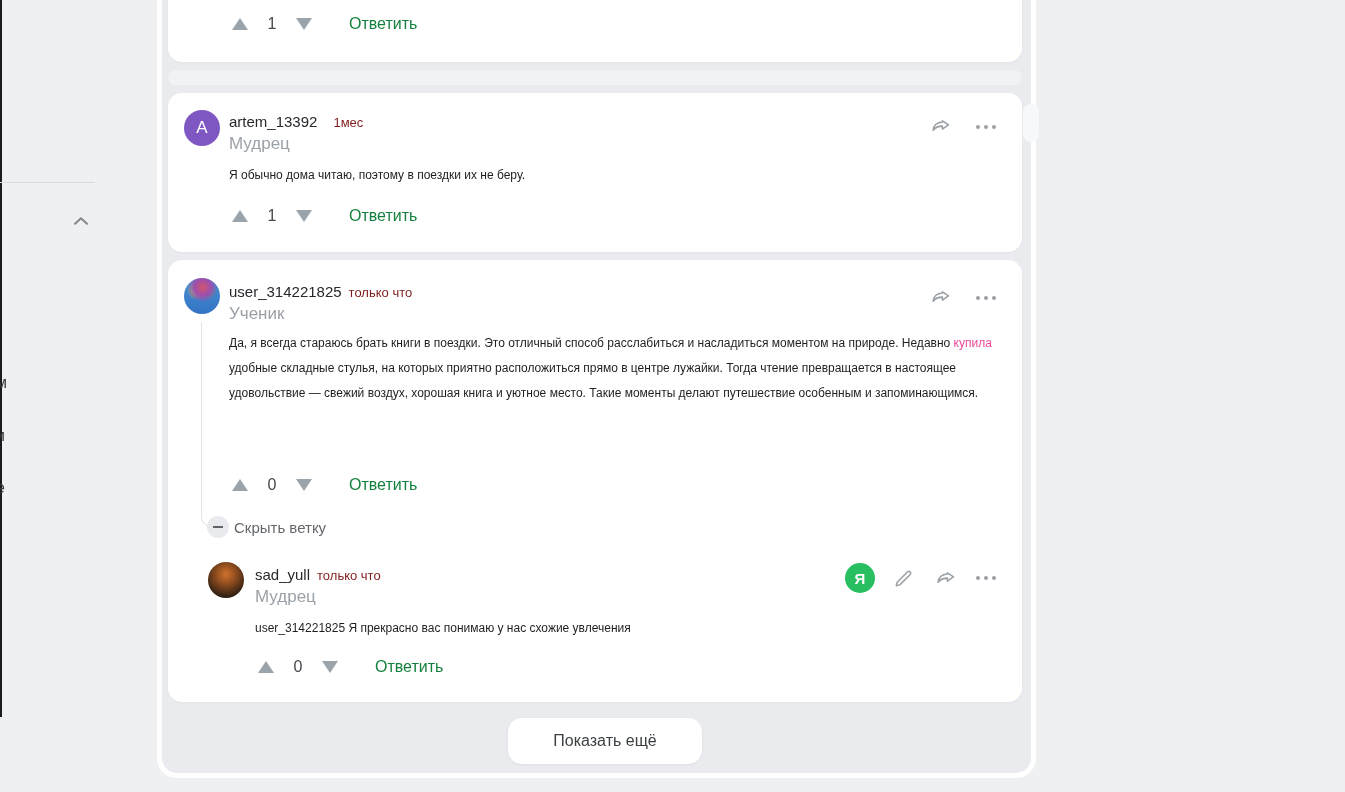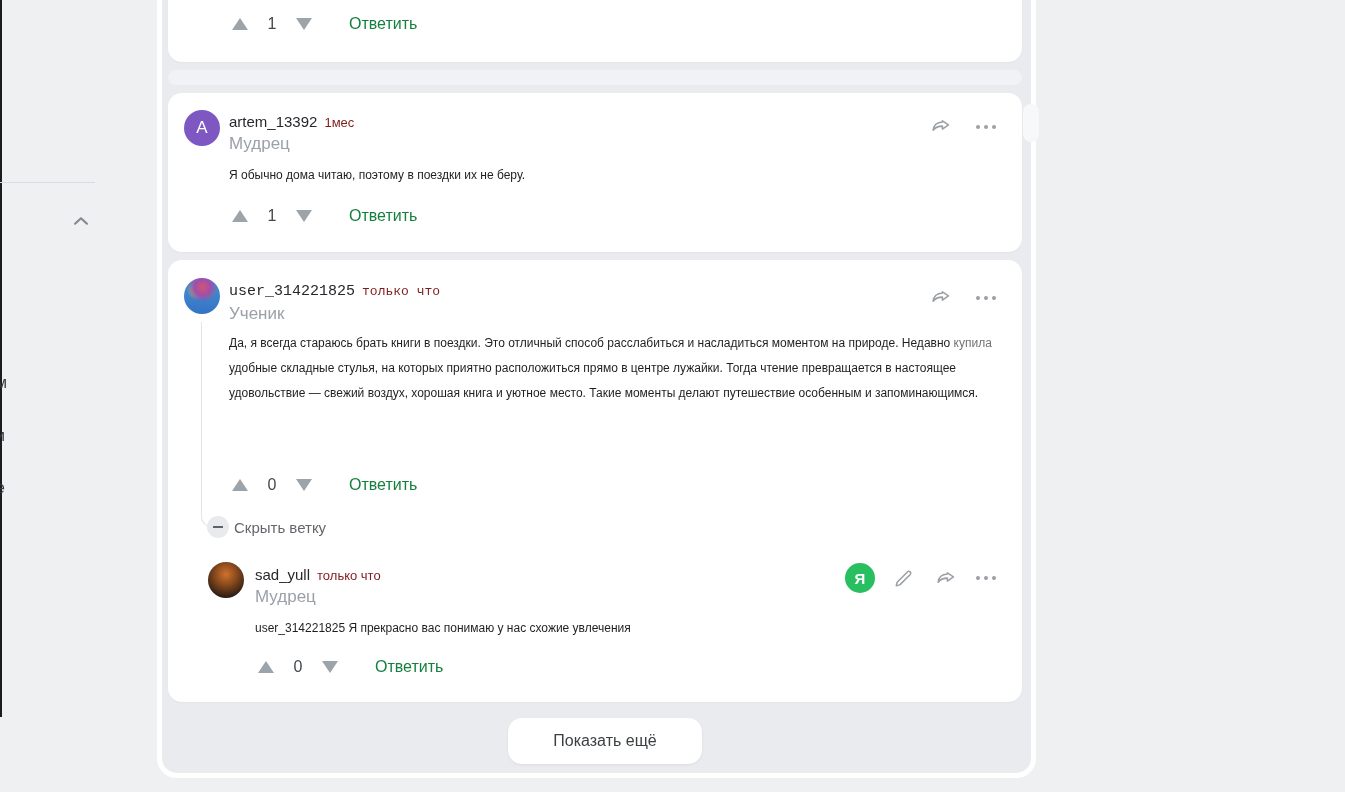--- a/index.html
+++ b/index.html
@@ -67,21 +67,21 @@
   .dots { display:flex; gap:4px; align-items:center; }
   .dots i { width:4px; height:4px; border-radius:50%; background:#9aa0a6; display:block; }
 
   .own-badge {
     width:30px; height:30px; border-radius:50%; background:#28bf61;
     color:#fff; font-size:15px; font-weight:700;
     display:flex; align-items:center; justify-content:center;
   }
 
   .body-text { position:absolute; font-size:12px; line-height:25px; color:#1e1f22; }
-  .inline-link { color:#737373; text-decoration:none; cursor:pointer; }
+  .inline-link { color:#ec4899; text-decoration:none; cursor:pointer; }
 
   .vote-row { position:absolute; display:flex; align-items:center; height:20px; }
   .tri { width:0; height:0; display:block; cursor:pointer; }
   .tri.up   { border-left:8px solid transparent; border-right:8px solid transparent; border-bottom:12px solid #9ba3ab; }
   .tri.down { border-left:8px solid transparent; border-right:8px solid transparent; border-top:12px solid #9ba3ab; margin-left:19px; }
   .vcount { font-size:16px; color:#44484d; margin-left:19px; min-width:10px; text-align:center; }
   .reply-link { font-size:16px; font-weight:500; color:#15803d; margin-left:37px; cursor:pointer; text-decoration:none; }
 
   .thread-line { position:absolute; left:33px; top:62px; width:1px; height:190px; background:#e2e5e8; }
   .thread-curve { position:absolute; left:33px; top:250px; width:10px; height:17px;
@@ -127,21 +127,21 @@
     <a class="reply-link">Ответить</a>
   </div>
 </div>
 
 <div class="pill"></div>
 
 <div class="card card2">
   <div class="avatar avatar-artem">
     <span>A</span>
   </div>
-  <div class="name-row" style="left:61px; top:20px;">
+  <div class="name-row" style="left:61px; top:20px;gap:9px;">
     <span class="uname">artem_13392</span>
     <span class="time">1мес</span>
   </div>
   <div class="rank" style="left:61px; top:41px;">Мудрец</div>
   <div class="actions" style="top:22px; gap:22px;">
     <span class="icon-btn">
       <svg width="27" height="23" viewBox="0 0 24 24">
           <path d="M14 6.1 L20.3 10.4 L14 14.7 L14 11.6 C9.7 11.6 6.5 13 4.3 15.9 C4.9 10.6 8.3 7.5 14 7.2 Z" fill="none" stroke="#9aa0a6" stroke-width="1.6" stroke-linejoin="round"></path>
         </svg>
     </span>
@@ -158,21 +158,21 @@
     <span class="tri down"></span>
     <a class="reply-link">Ответить</a>
   </div>
 </div>
 
 <div class="card card3">
   <div class="avatar avatar-user"></div>
   <div class="thread-line"></div>
   <div class="thread-curve"></div>
 
-  <div class="name-row" style="left:61px; top:23px;font-family:Liberation Mono, monospace;">
+  <div class="name-row" style="left:61px; top:23px;">
     <span class="uname">user_314221825</span>
     <span class="time">только что</span>
   </div>
   <div class="rank" style="left:61px; top:44px;">Ученик</div>
   <div class="actions" style="top:26px; gap:22px;">
     <span class="icon-btn">
       <svg width="27" height="23" viewBox="0 0 24 24">
           <path d="M14 6.1 L20.3 10.4 L14 14.7 L14 11.6 C9.7 11.6 6.5 13 4.3 15.9 C4.9 10.6 8.3 7.5 14 7.2 Z" fill="none" stroke="#9aa0a6" stroke-width="1.6" stroke-linejoin="round"></path>
         </svg>
     </span>

